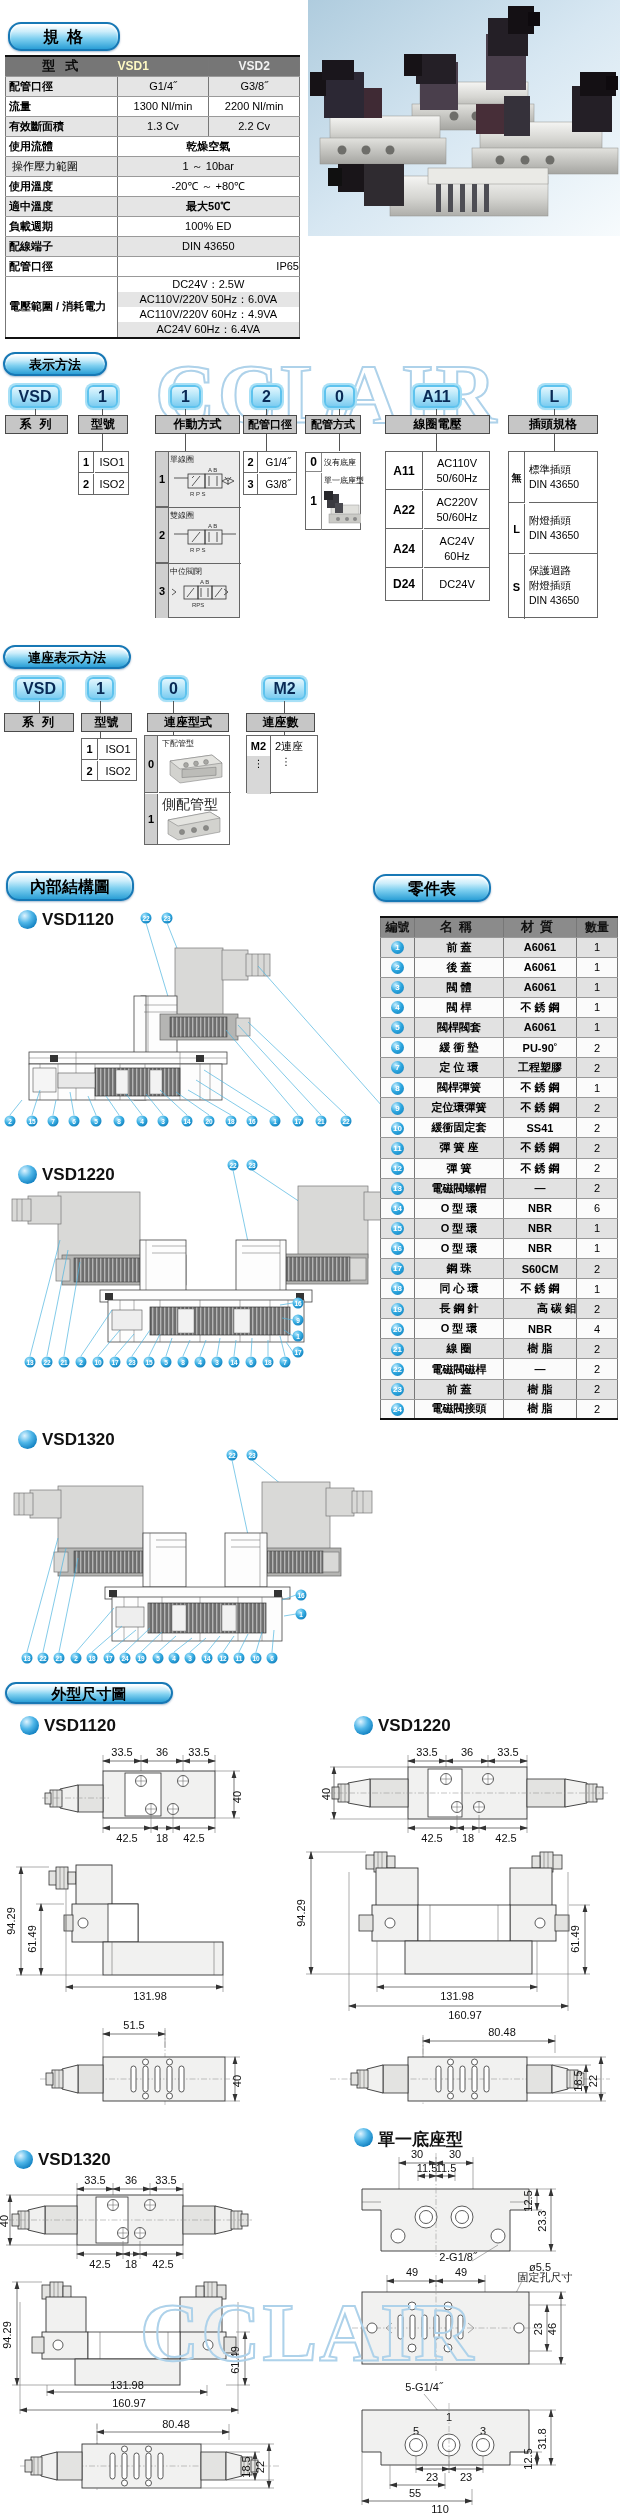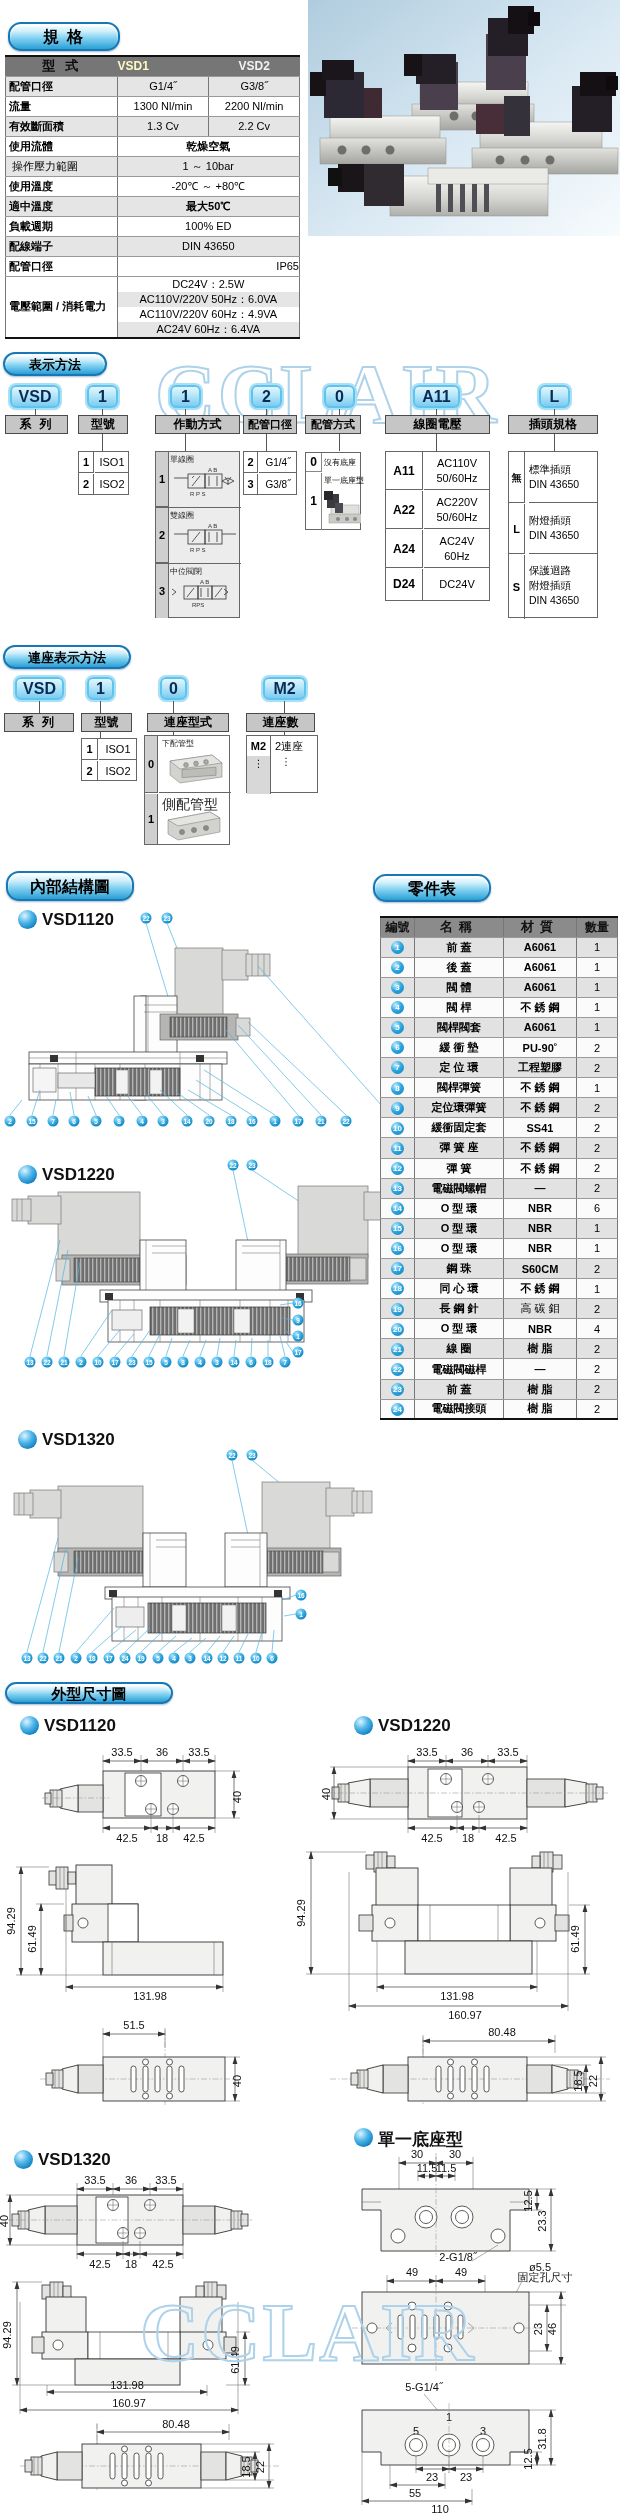--- a/index.html
+++ b/index.html
@@ -826,21 +826,21 @@
 <tr style="background:#fbfbfb;height:20.1px;">
             <td style=""><span class="badge" style="position:static;display:inline-block;width:13px;height:13px;line-height:13px;font-size:8px;vertical-align:middle;">18</span></td>
             <td style="font-weight:bold;">同 心 環</td>
             <td style="font-weight:bold;">不 銹 鋼</td>
             <td style="">1</td>
           </tr>
 
 <tr style="background:#e2e2e2;height:20.1px;">
             <td style=""><span class="badge" style="position:static;display:inline-block;width:13px;height:13px;line-height:13px;font-size:8px;vertical-align:middle;">19</span></td>
             <td style="font-weight:bold;">長 鋼 針</td>
-            <td style="font-weight:normal;">高 碳 鉬</td>
+            <td style="font-weight:bold;text-align:right;">高 碳 鉬</td>
             <td style="">2</td>
           </tr>
 
 <tr style="background:#fbfbfb;height:20.1px;">
             <td style=""><span class="badge" style="position:static;display:inline-block;width:13px;height:13px;line-height:13px;font-size:8px;vertical-align:middle;">20</span></td>
             <td style="font-weight:bold;">O 型 環</td>
             <td style="font-weight:bold;">NBR</td>
             <td style="">4</td>
           </tr>
 

